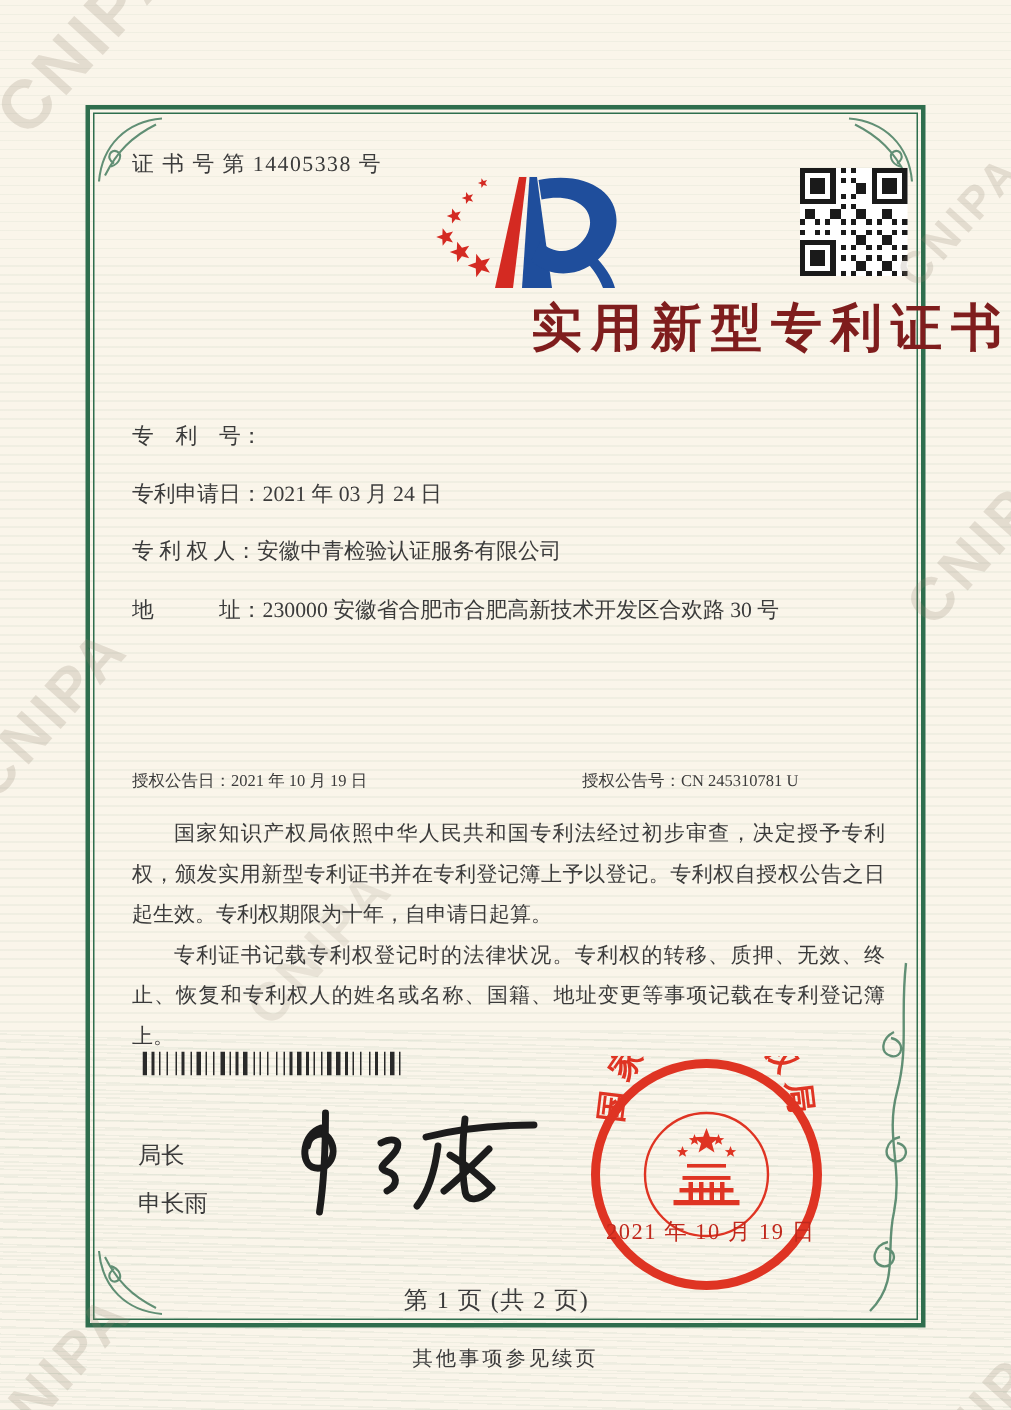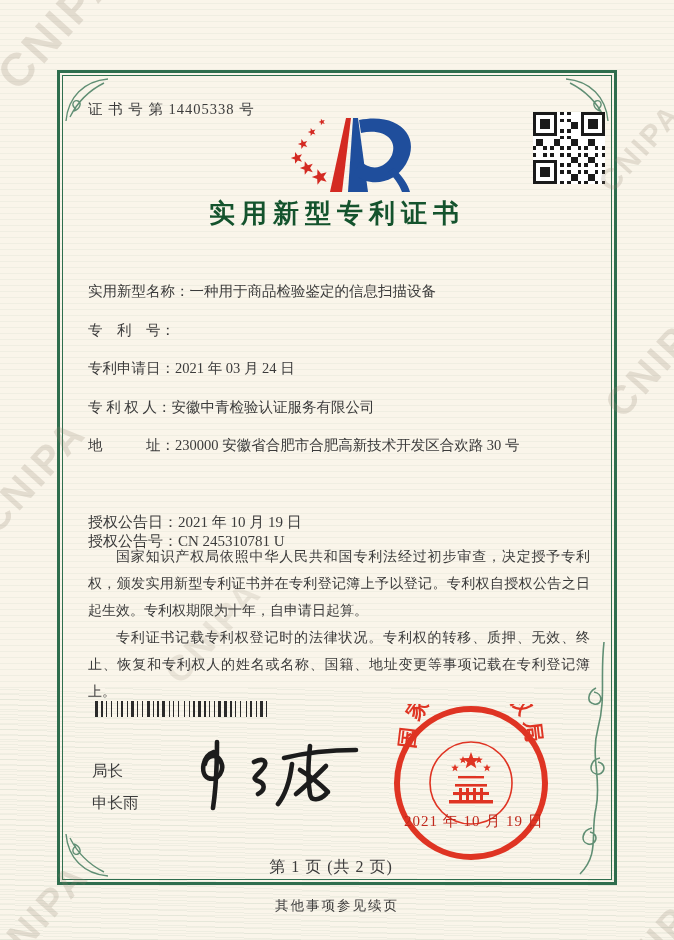--- a/index.html
+++ b/index.html
@@ -28,28 +28,28 @@
   .corner { position:absolute; opacity:.75; }
   .watermark {
     position:absolute; font-family:"Liberation Sans","DejaVu Sans",sans-serif;
     font-weight:bold; color:rgba(145,130,112,0.22); letter-spacing:3px;
     transform:rotate(-48deg); transform-origin:left top; pointer-events:none; z-index:5;
   }
   .cert-no { position:absolute; left:88px; top:100px; font-size:14.5px; letter-spacing:1px; }
   .logo { position:absolute; left:282px; top:106px; width:146px; height:92px; }
   .qr { position:absolute; left:533px; top:112px; width:72px; height:72px; }
   .title {
-    position:absolute; left:0; right:0; top:196px; text-align:center;
-    font-size:26px; font-weight:bold; letter-spacing:6px; color:#14532d;
+    position:absolute; left:0; right:0; top:196px; text-align:right;
+    font-size:34px; font-weight:bold; letter-spacing:6px; color:#7f1d1d;
   }
   .fields { position:absolute; left:88px; top:281px; width:500px; font-size:14.5px; }
   .field-row { display:flex; margin-bottom:17.5px; line-height:21px; }
   .field-row .lab { white-space:pre; flex:0 0 auto; }
   .field-row .val { white-space:pre-wrap; }
-  .grant-row { position:absolute; left:88px; top:513px; width:500px; font-size:15px; display:flex;flex-direction:column; }
+  .grant-row { position:absolute; left:88px; top:513px; width:500px; font-size:11px; display:flex; }
   .grant-left { width:300px; }
   .paras { position:absolute; left:88px; top:543px; width:502px; font-size:14px; line-height:1.93; text-align:justify; z-index:6; }
   .paras p { margin:0; text-indent:2em; }
   .barcode { position:absolute; left:95px; top:701px; width:176px; height:16px; }
   .signer { position:absolute; left:92px; top:755px; font-size:15.5px; line-height:2.05; z-index:7; }
   .signature { position:absolute; left:192px; top:736px; width:170px; height:86px; z-index:7; }
   .seal { position:absolute; left:392px; top:704px; width:158px; height:158px; z-index:8; }
   .seal-date {
     position:absolute; left:404px; top:812px; z-index:9;
     color:#c0281c; font-size:15px; letter-spacing:1px; white-space:pre;
@@ -197,24 +197,20 @@
         <rect x="20" y="15" width="1" height="1"></rect>
         <rect x="20" y="17" width="1" height="1"></rect>
         <rect x="20" y="20" width="1" height="1"></rect>
       </g>
   </svg>
 
   <div class="title">实用新型专利证书</div>
 
   <div class="fields">
     <div class="field-row">
-      <span class="lab">实用新型名称：</span>
-      <span class="val">一种用于商品检验鉴定的信息扫描设备</span>
-    </div>
-    <div class="field-row">
       <span class="lab">专　利　号：</span>
     </div>
     <div class="field-row">
       <span class="lab">专利申请日：</span>
       <span class="val">2021 年 03 月 24 日</span>
     </div>
     <div class="field-row">
       <span class="lab">专 利 权 人：</span>
       <span class="val">安徽中青检验认证服务有限公司</span>
     </div>

